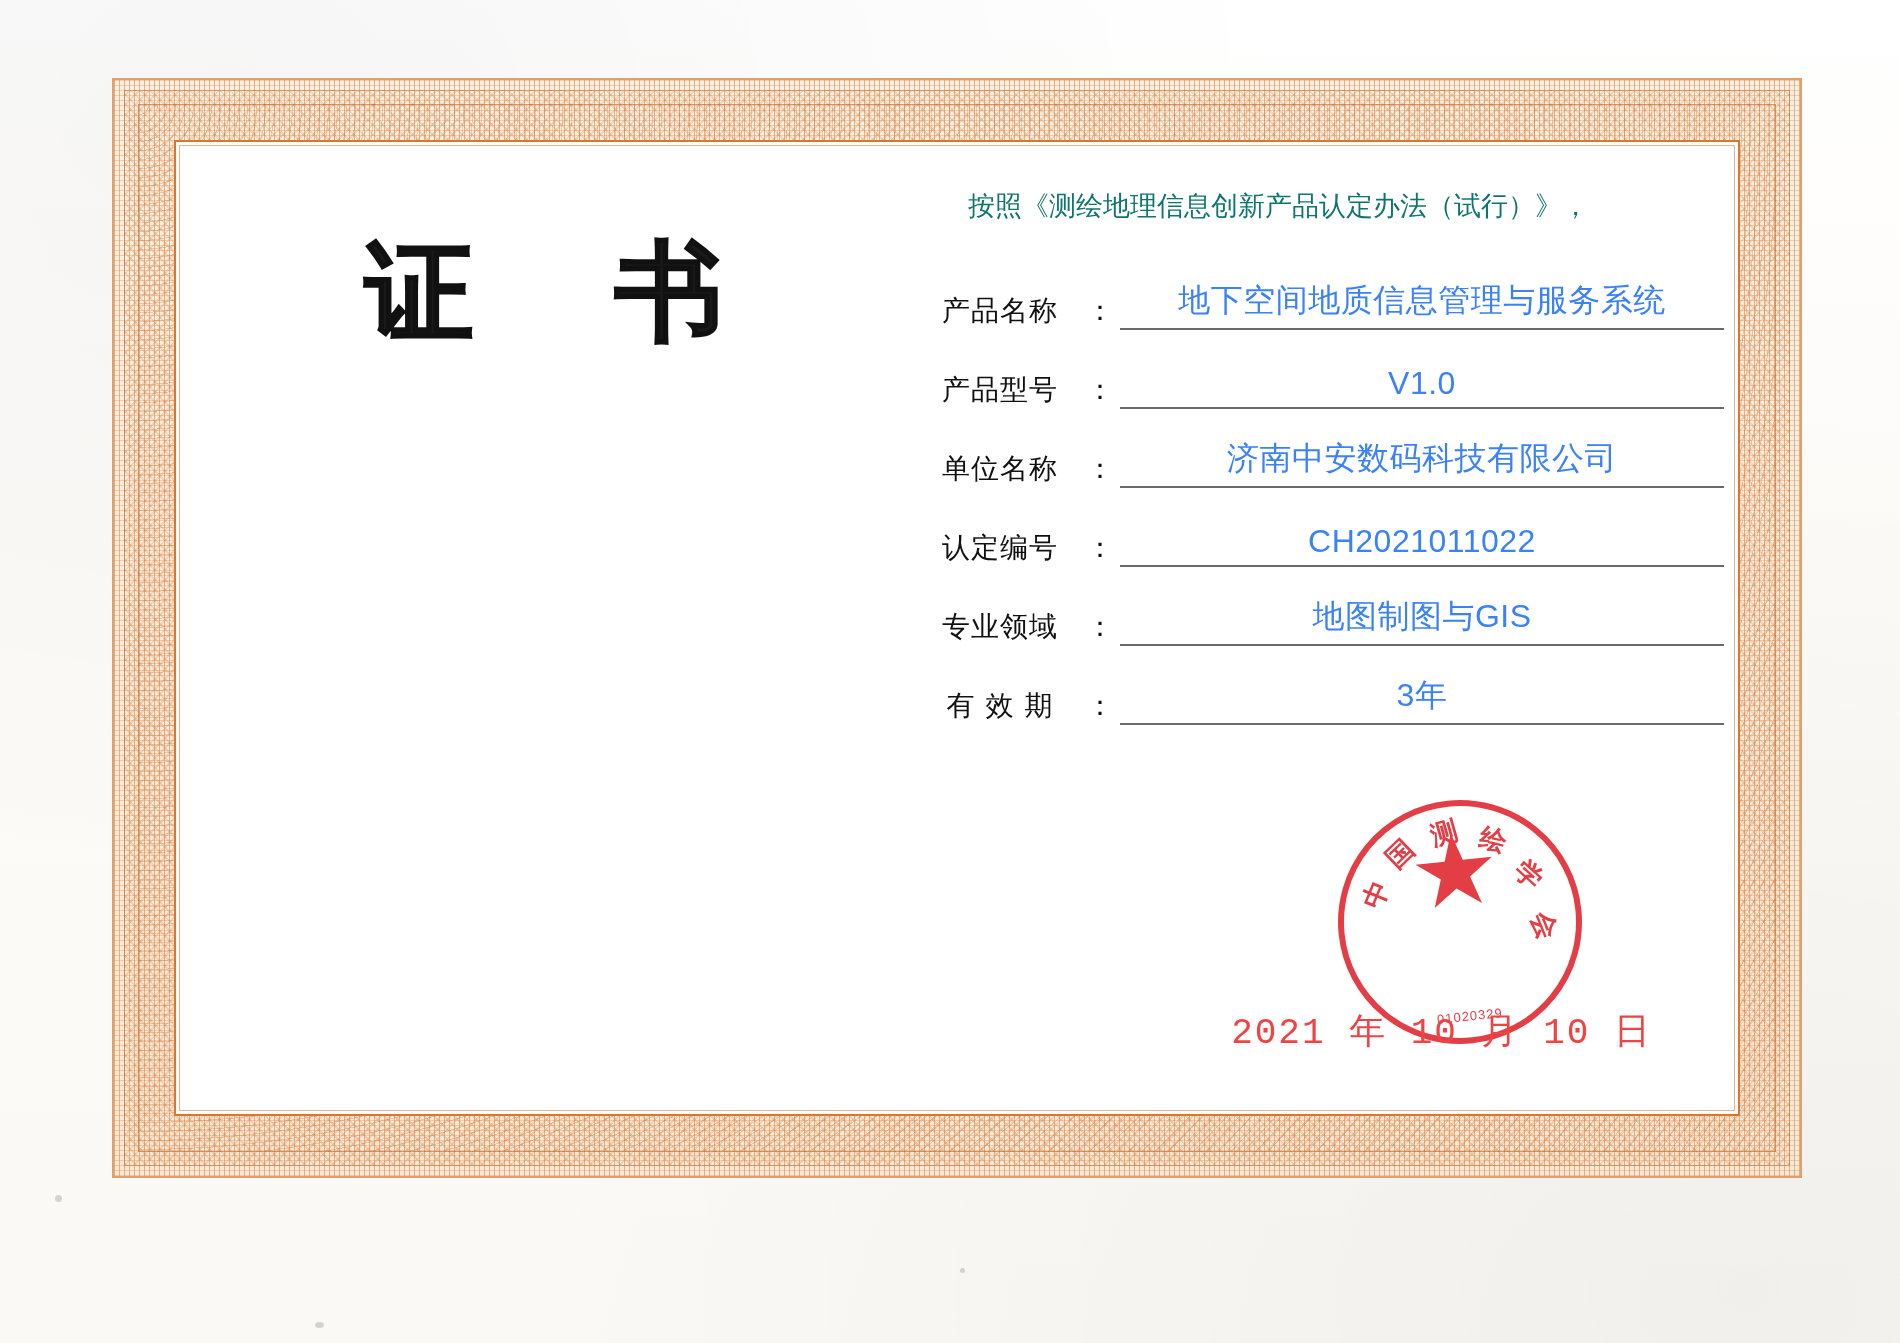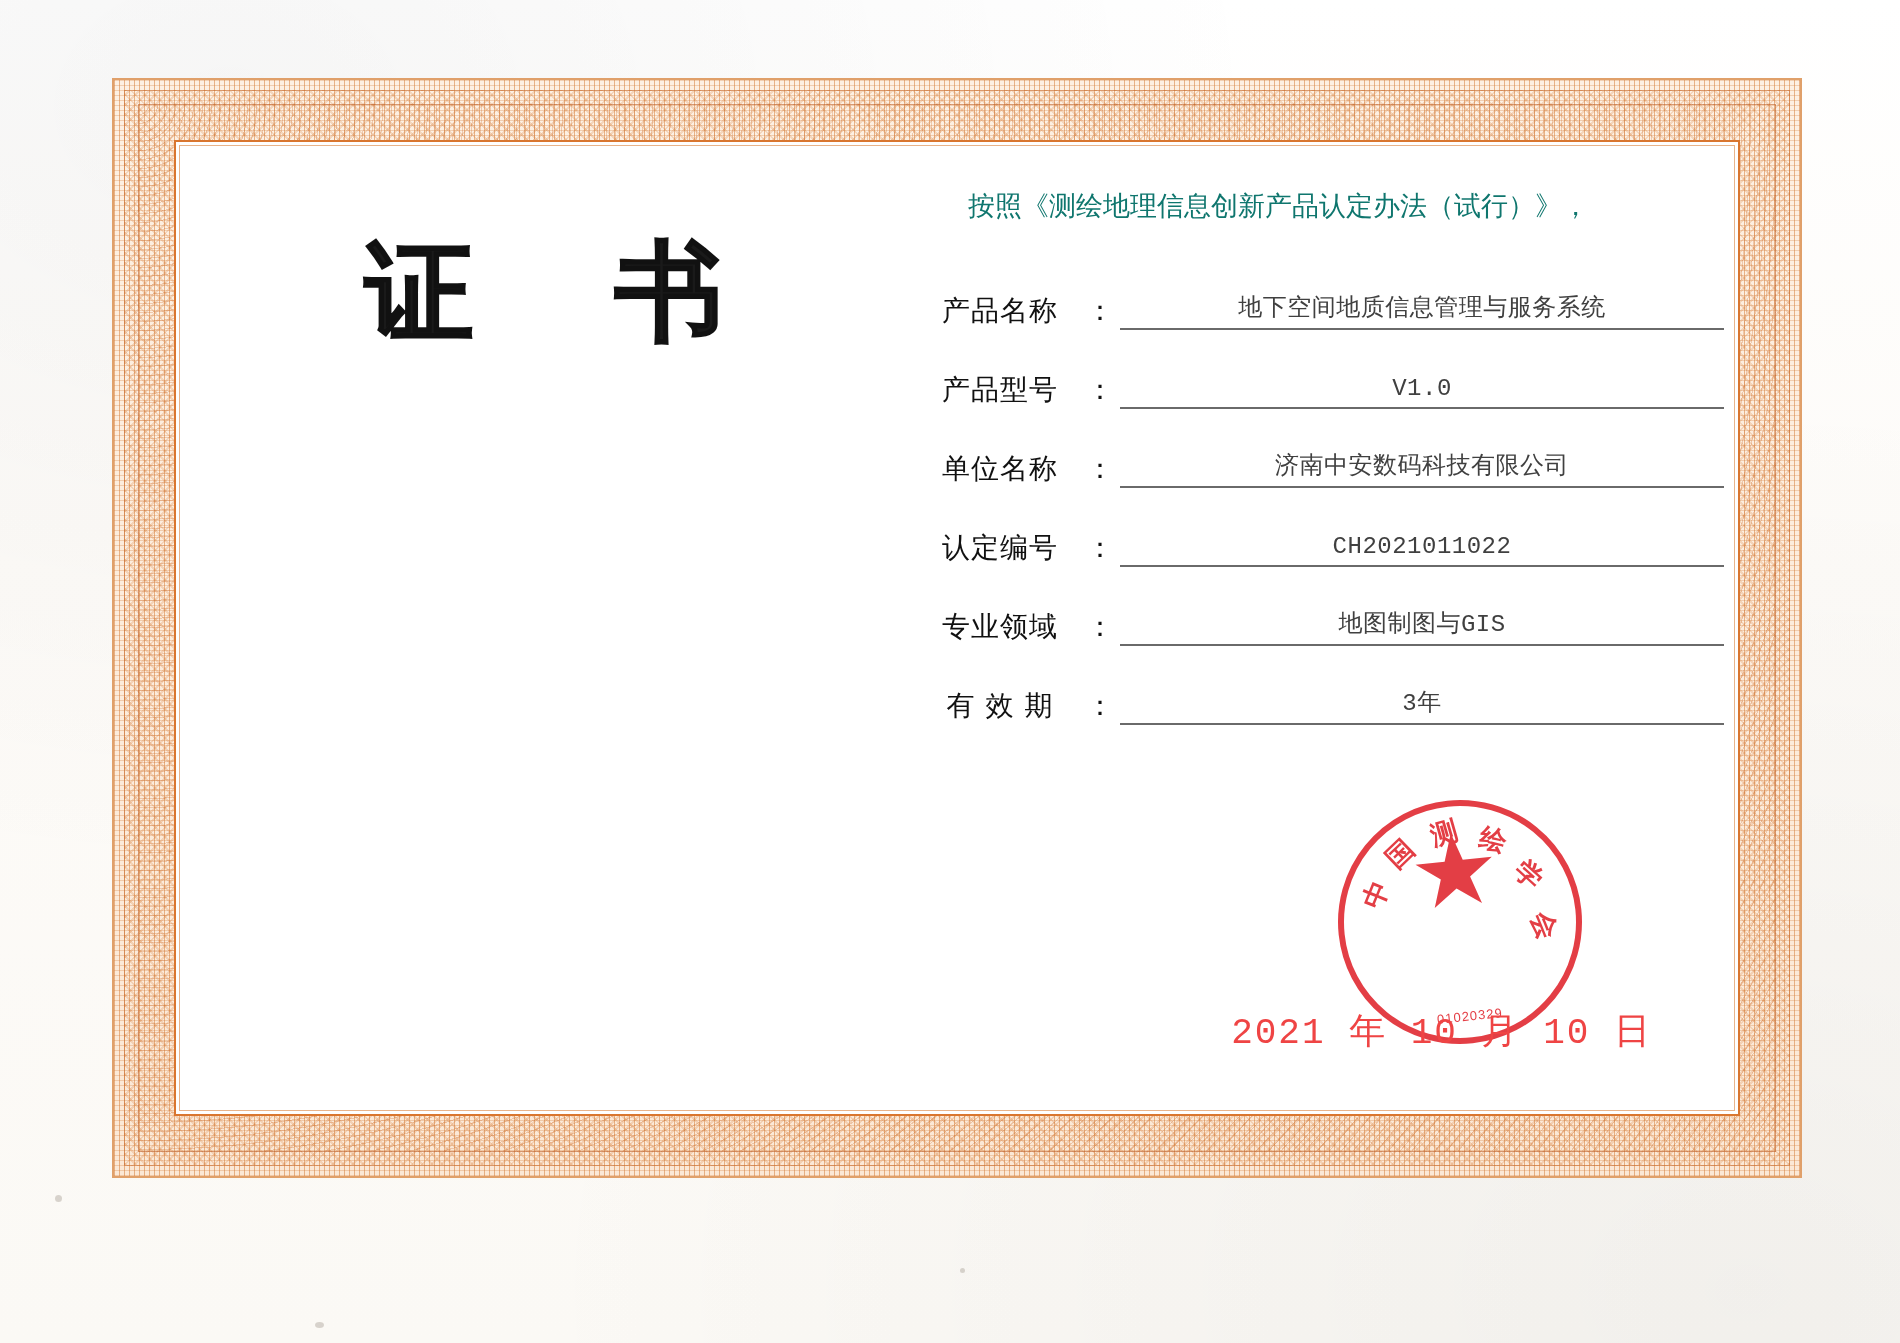--- a/index.html
+++ b/index.html
@@ -209,24 +209,24 @@
     text-align:center;
   }
   .field-colon { font-size:28px; color:#111; margin-right:6px; }
   .field-value-wrap {
     flex:1 1 auto;
     border-bottom:2px solid #6a6a6a;
     text-align:center;
     padding-bottom:5px;
   }
   .field-value {
-    font-size:24px;
-    color:#404040;
+    font-size:32px;
+    color:#3b82f6;
     letter-spacing:.5px;
-    font-family:Liberation Mono, monospace;
+    font-family:Liberation Sans, sans-serif;
   }
 
   
   .seal-area {
     position:absolute;
     left:740px; top:660px;
     width:810px; height:290px;
   }
   .seal {
     position:absolute;

